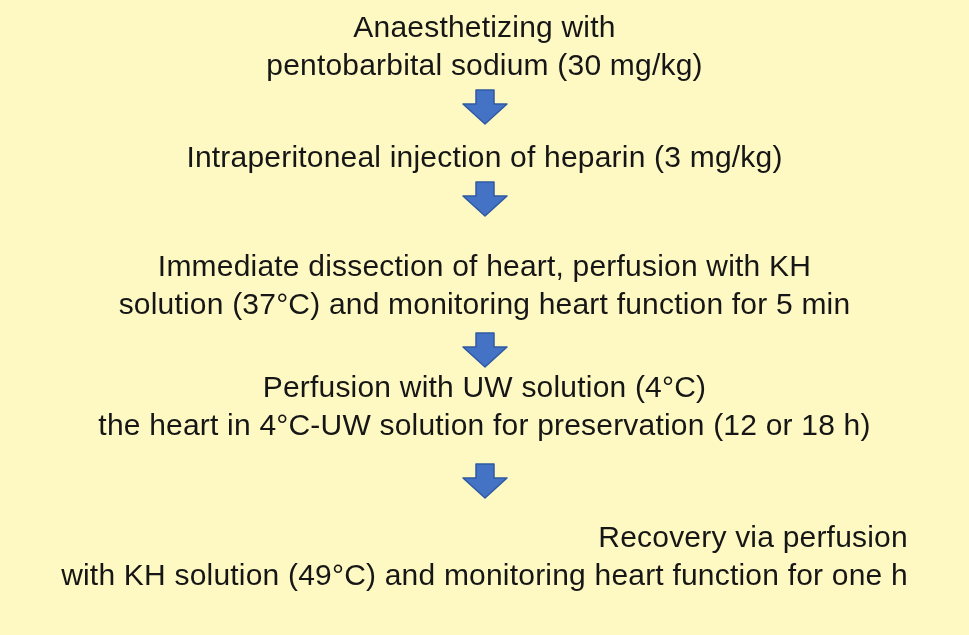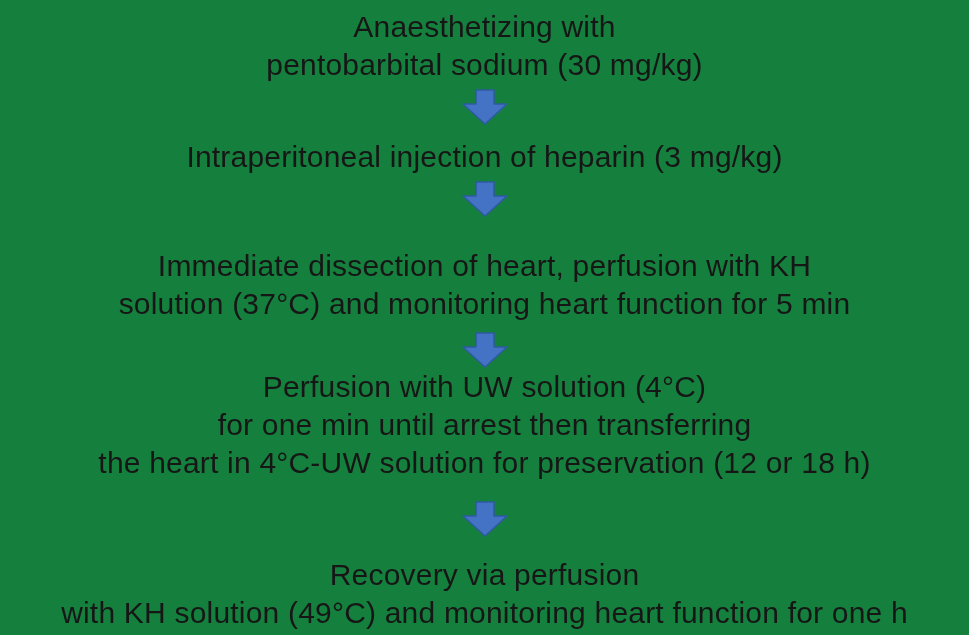--- a/index.html
+++ b/index.html
@@ -4,21 +4,21 @@
 <style>
   html, body {
     margin: 0;
     padding: 0;
     background: #ffffff;
   }
   .canvas {
     position: relative;
     width: 969px;
     height: 635px;
-    background: #15803d;
+    background: #fef9c3;
     overflow: hidden;
     font-family: "Liberation Sans", sans-serif;
   }
   .flowchart {
     position: absolute;
     inset: 0;
     display: flex;
     flex-direction: column;
     align-items: center;
     padding-top: 8px;
@@ -38,21 +38,21 @@
   }
   
   .step-1 { margin-top: 0; }
   .arrow-1 { margin-top: 5px; }
   .step-2 { margin-top: 13px; }
   .arrow-2 { margin-top: 5px; }
   .step-3 { margin-top: 30px; }
   .arrow-3 { margin-top: 9px; }
   .step-4 { }
   .arrow-4 { margin-top: 19px; }
-  .step-5 { margin-top: 19px; }
+  .step-5 { margin-top: 19px; text-align: right; }
 </style>
 </head>
 <body>
 
 <div class="canvas">
   <div class="flowchart">
 
     <div class="step step-1">
       <div>Anaesthetizing with</div>
       <div>pentobarbital sodium (30 mg/kg)</div>
@@ -74,21 +74,20 @@
       <div>Immediate dissection of heart, perfusion with KH</div>
       <div>solution (37°C) and monitoring heart function for 5 min</div>
     </div>
 
     <svg class="arrow arrow-3" width="48" height="36" viewBox="0 0 48 36">
       <path d="M15 1 H33 V15 H46 L24 35 L2 15 H15 Z" fill="#4472C4" stroke="#2E5AA3" stroke-width="1.5" stroke-linejoin="round"></path>
     </svg>
 
     <div class="step step-4">
       <div>Perfusion with UW solution (4°C)</div>
-      <div>for one min until arrest then transferring</div>
       <div>the heart in 4°C-UW solution for preservation (12 or 18 h)</div>
     </div>
 
     <svg class="arrow arrow-4" width="48" height="36" viewBox="0 0 48 36">
       <path d="M15 1 H33 V15 H46 L24 35 L2 15 H15 Z" fill="#4472C4" stroke="#2E5AA3" stroke-width="1.5" stroke-linejoin="round"></path>
     </svg>
 
     <div class="step step-5">
       <div>Recovery via perfusion</div>
       <div>with KH solution (49°C) and monitoring heart function for one h</div>

